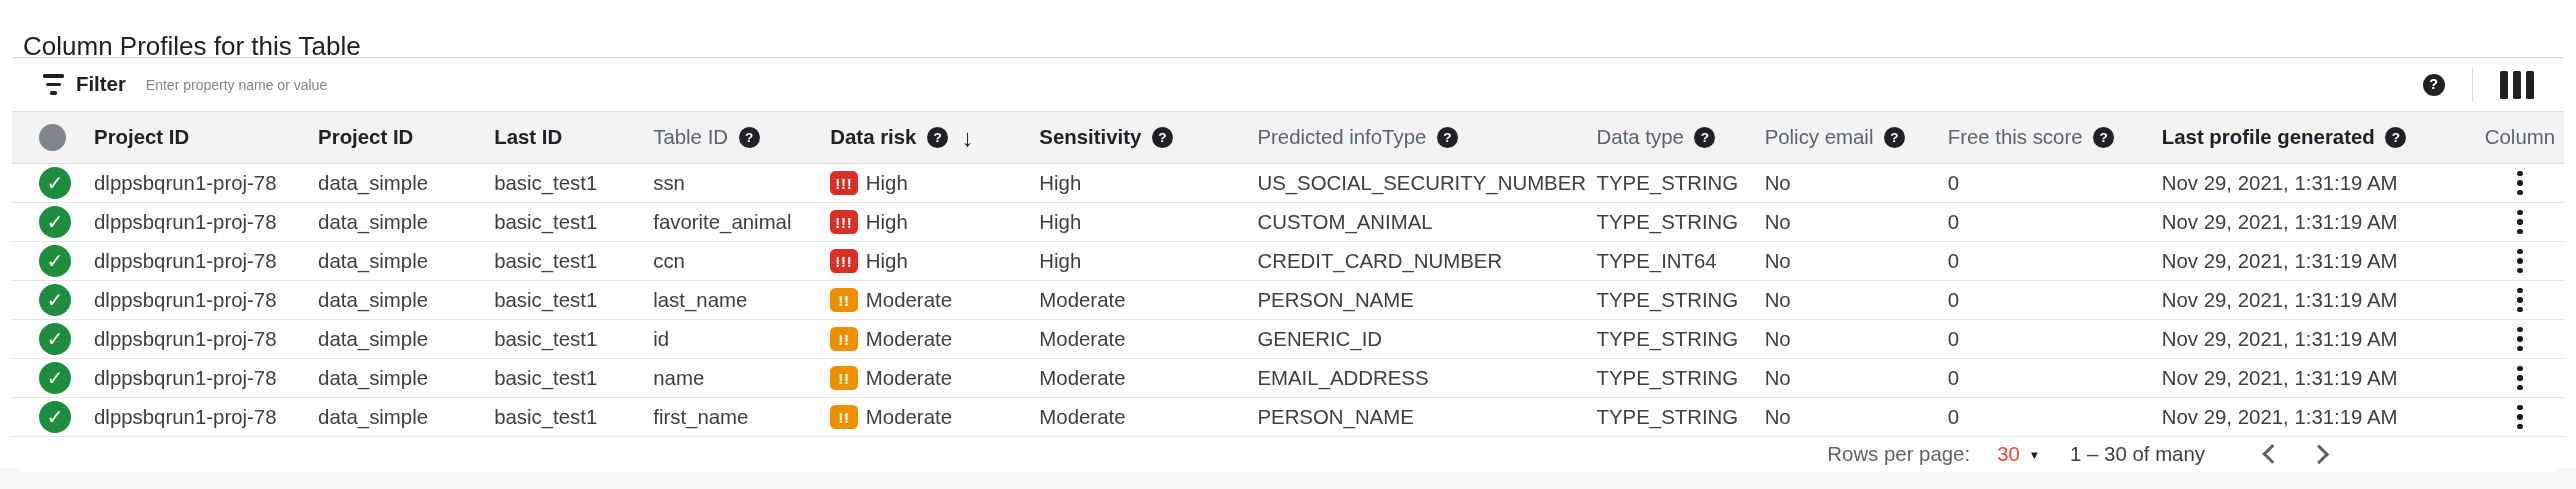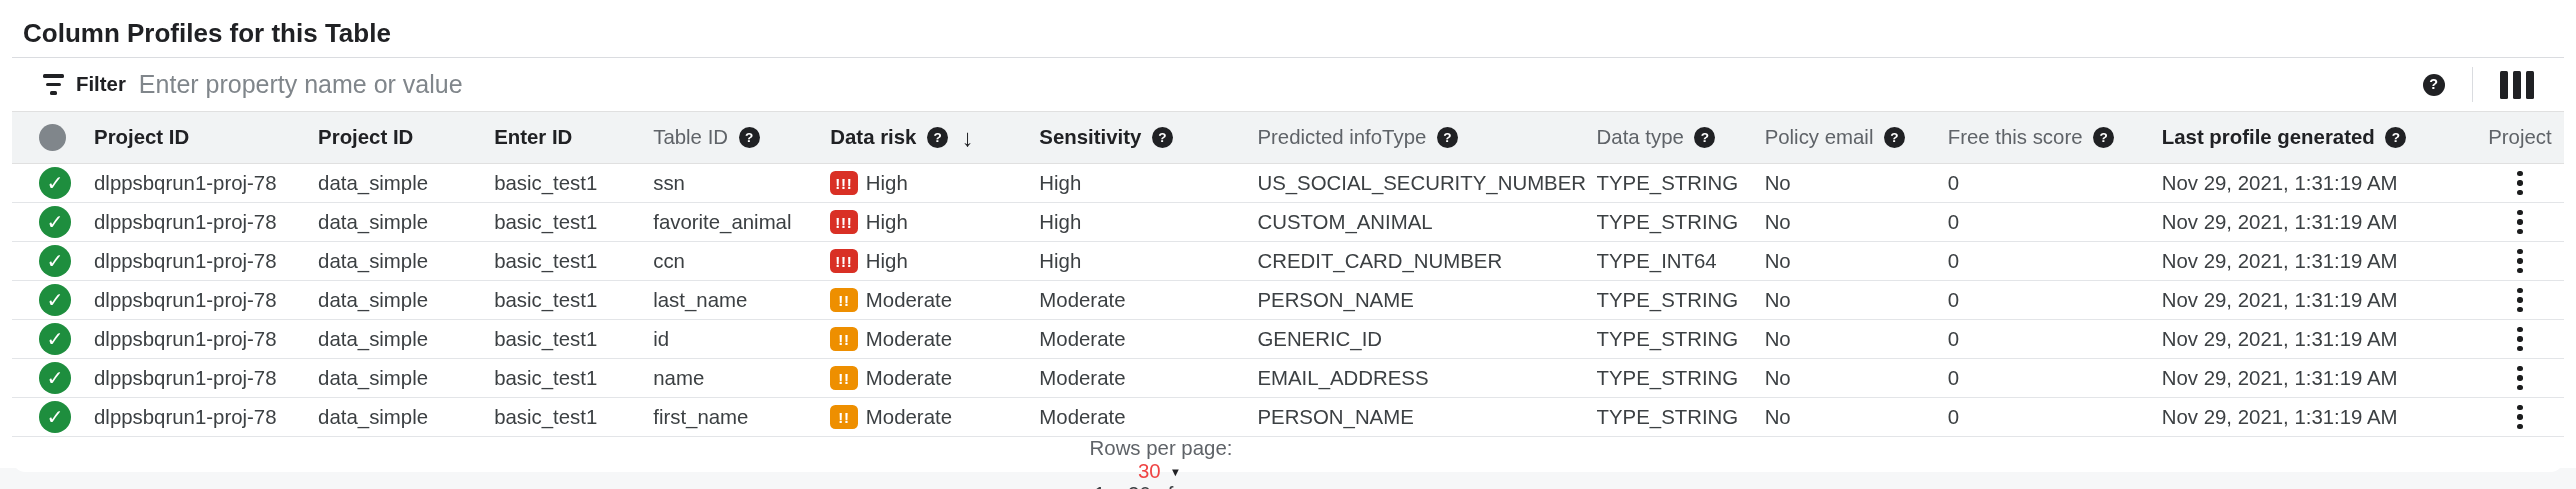--- a/index.html
+++ b/index.html
@@ -3,42 +3,42 @@
 <meta charset="utf-8">
 <style>
   html,body{margin:0;padding:0;}
   body{
     width:2576px;height:489px;overflow:hidden;position:relative;
     background:#ffffff;
     font-family:"Liberation Sans","DejaVu Sans",sans-serif;
     color:#3c4043;
   }
   .page-title{
-    position:absolute;left:23px;top:6px;height:55px;display:flex;align-items:center;
-    font-size:26px;font-weight:700;color:#202124;
+    position:absolute;left:23px;top:19px;height:55px;display:flex;align-items:center;
+    font-size:26px;font-weight:400;color:#202124;
   }
   .bottom-strip{
     position:absolute;left:0;right:0;bottom:0;height:21px;background:#f6f7f8;z-index:0;
   }
   .card{
     position:absolute;left:12px;top:57px;width:2552px;z-index:1;
     background:#ffffff;border-top:1.5px solid #dadce0;
     border-radius:0 0 13.6px 13.6px;
   }
   
   .filterbar{height:53px;display:flex;align-items:center;padding:0 30px 0 31px;box-sizing:border-box;}
   .filter-icon{width:21px;display:flex;flex-direction:column;align-items:center;gap:4.5px;margin-right:12px;}
   .filter-icon i{display:block;height:3.8px;background:#202124;border-radius:1.5px;}
   .filter-icon i:nth-child(1){width:21px;}
   .filter-icon i:nth-child(2){width:14.4px;}
   .filter-icon i:nth-child(3){width:7.6px;}
-  .filter-label{font-size:20.4px;font-weight:700;color:#202124;margin-right:13px;white-space:nowrap;}
+  .filter-label{font-size:20.4px;font-weight:700;color:#202124;margin-right:20px;white-space:nowrap;}
   .filter-input{
     flex:1;border:none;outline:none;background:transparent;
-    font-family:inherit;font-size:25px;color:#ec4899;padding:0;
+    font-family:inherit;font-size:14px;color:#ec4899;padding:0;
   }
   .filter-input::placeholder{color:#80868b;}
   .fb-right{display:flex;align-items:center;margin-left:23px;}
   .help-circle{
     width:22px;height:22px;border-radius:50%;background:#202124;color:#ffffff;
     font-size:14.4px;font-weight:700;display:inline-flex;align-items:center;justify-content:center;
     flex:none;line-height:1;
   }
   .vdiv{width:1.5px;height:35px;background:#dadce0;margin:0 27px;}
   .cols-icon{display:flex;gap:4.5px;cursor:pointer;}
@@ -64,22 +64,22 @@
   .risk{display:flex;align-items:center;gap:8.3px;}
   .risk-badge{
     min-width:19.7px;height:23.5px;padding:0 3.8px;border-radius:5.3px;color:#ffffff;
     display:inline-flex;align-items:center;justify-content:center;
     font-size:15px;font-weight:700;letter-spacing:0.8px;line-height:1;flex:none;
   }
   .kebab{display:flex;flex-direction:column;gap:4.5px;align-items:center;width:33px;margin:0 auto;cursor:pointer;}
   .kebab i{width:5.3px;height:5.3px;border-radius:50%;background:#1b1c1d;}
   
   .pagination{
-    height:35px;display:flex;align-items:center;
-    padding-right:227px;font-size:20.4px;color:#5f6368;flex-direction:column;
+    height:35px;display:flex;align-items:center;justify-content:flex-end;
+    padding-right:227px;font-size:20.4px;color:#5f6368;
   }
   .pg-label{margin-right:27px;}
   .rpp{display:flex;align-items:center;margin-right:30px;cursor:pointer;}
   .rpp-value{color:#ef4444;}
   .rpp-caret{font-size:11.4px;color:#202124;margin-left:9px;}
   .pg-range{color:#3c4043;margin-right:26px;}
   .chev{width:30px;height:30px;display:flex;align-items:center;justify-content:center;cursor:pointer;margin-left:23px;}
   .chev-l::before{content:'';display:block;width:11.4px;height:11.4px;border-left:3px solid #5f6368;border-bottom:3px solid #5f6368;transform:rotate(45deg);margin-left:6px;}
   .chev-r::before{content:'';display:block;width:11.4px;height:11.4px;border-left:3px solid #5f6368;border-bottom:3px solid #5f6368;transform:rotate(-135deg);margin-right:6px;}
 </style>
@@ -139,21 +139,21 @@
               <span>Project ID</span>
             </div>
           </th>
           <th class="th-dark">
             <div class="th-inner">
               <span>Project ID</span>
             </div>
           </th>
           <th class="th-dark">
             <div class="th-inner">
-              <span>Enter ID</span>
+              <span>Last ID</span>
             </div>
           </th>
           <th class="th-gray">
             <div class="th-inner">
               <span>Table ID</span>
               <span class="help-circle th-help">?</span>
             </div>
           </th>
           <th class="th-dark">
             <div class="th-inner">
@@ -193,21 +193,21 @@
             </div>
           </th>
           <th class="th-dark">
             <div class="th-inner">
               <span>Last profile generated</span>
               <span class="help-circle th-help">?</span>
             </div>
           </th>
           <th class="th-gray">
             <div class="th-inner th-center">
-              <span>Project</span>
+              <span>Column</span>
             </div>
           </th>
         </tr>
     </thead>
     <tbody id="table-body">
         <tr>
           <td>
             <span class="status-circle">✓</span>
           </td>
           <td>dlppsbqrun1-proj-78</td>

